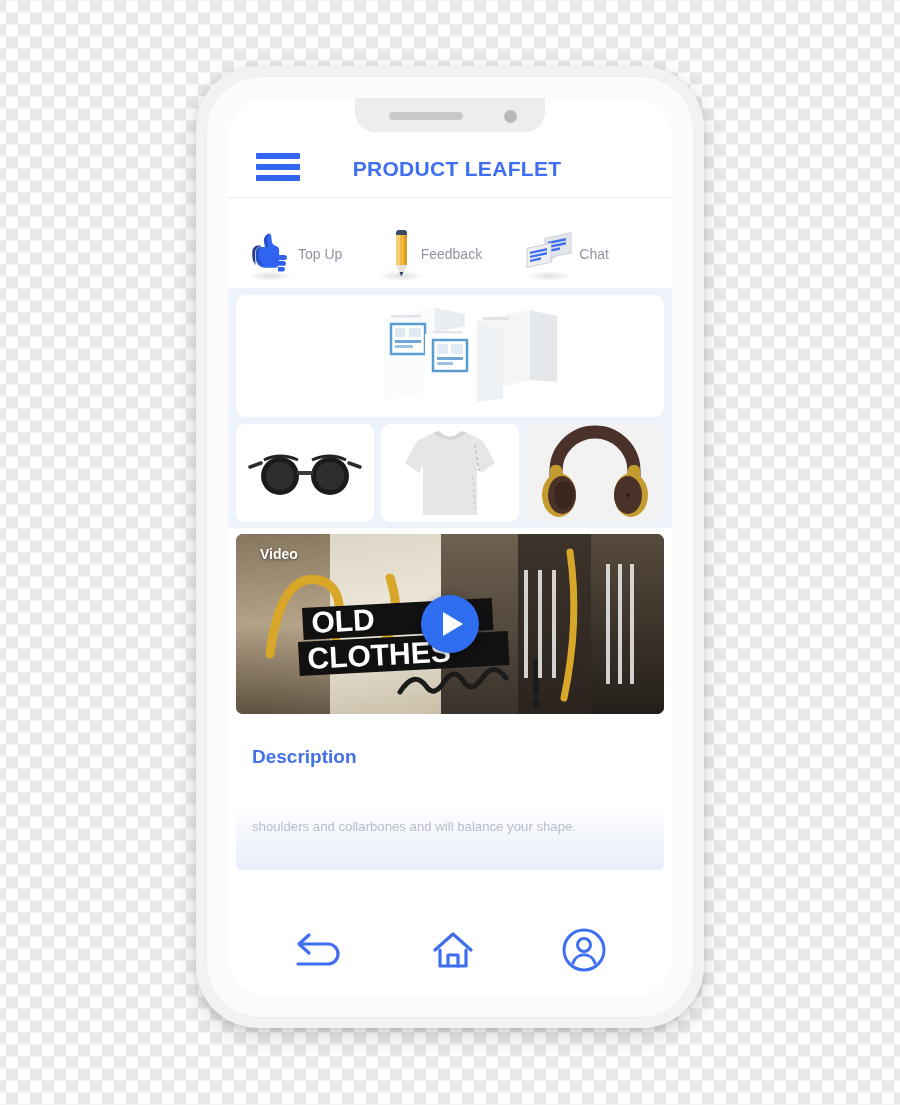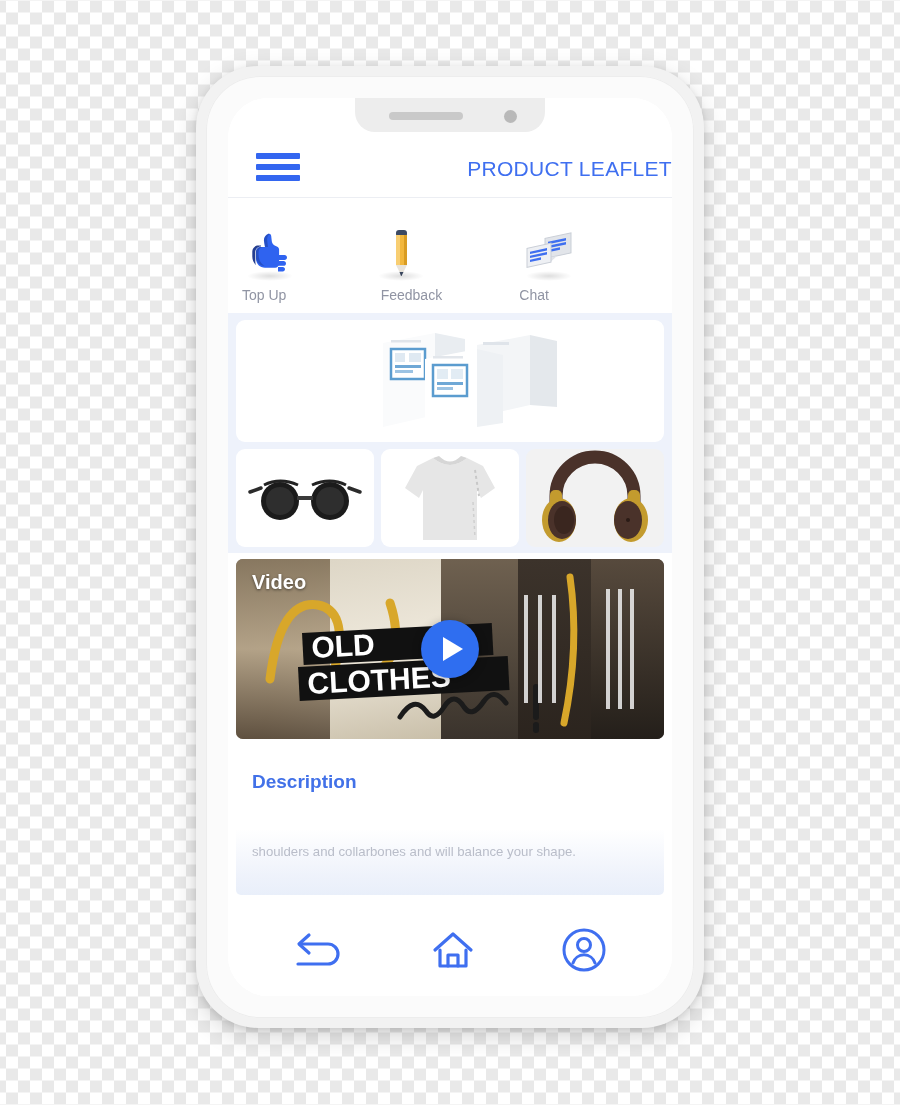--- a/index.html
+++ b/index.html
@@ -52,29 +52,29 @@
     height:100px;flex:0 0 auto;position:relative;
     border-bottom:1px solid #eceef3;background:#fff;
     display:flex;align-items:flex-end;padding-bottom:16px;box-sizing:border-box;
   }
   #hamburger{
     position:absolute;left:28px;bottom:16px;width:44px;cursor:pointer;
   }
   #hamburger span{display:block;height:6px;background:#3366f0;border-radius:1px;margin-bottom:5px;}
   #hamburger span:last-child{margin-bottom:0;}
   #title{
-    width:100%;text-align:right;color:#3f6ff0;font-size:21px;
-    font-weight:normal;letter-spacing:.3px;padding-left:14px;box-sizing:border-box;
+    width:100%;text-align:center;color:#3f6ff0;font-size:21px;
+    font-weight:bold;letter-spacing:.3px;padding-left:14px;box-sizing:border-box;
   }
 
   
   #actions{
     flex:0 0 auto;display:flex;padding:22px 14px 10px 14px;background:#fff;
   }
-  .action{flex:1;display:flex;flex-direction:column;align-items:flex-start;cursor:pointer;}
+  .action{flex:1;display:flex;flex-direction:row;align-items:center;cursor:pointer;}
   .action .ic{height:58px;display:flex;align-items:flex-end;justify-content:center;position:relative;}
   .action .lbl{margin-top:9px;font-size:14px;color:#9094a3;}
   .shadow-ellipse{
     position:absolute;bottom:-3px;left:50%;transform:translateX(-50%);
     width:46px;height:10px;border-radius:50%;
     background:radial-gradient(ellipse at center, rgba(0,0,0,.13), rgba(0,0,0,0) 70%);
   }
 
   
   #gallery{flex:0 0 auto;background:#eef2fb;padding:7px 6px 6px 6px;}
@@ -89,21 +89,21 @@
   }
   .thumb.plain{background:#f2f2f2;}
 
   
   #video{
     flex:0 0 auto;height:180px;position:relative;margin:6px 8px 0 8px;
     border-radius:7px;overflow:hidden;cursor:pointer;
     background:linear-gradient(110deg,#6b5a48 0%,#8d7b62 18%,#cfc4b2 34%,#b9ab96 48%,#3a332c 62%,#57493c 78%,#2d2722 100%);
   }
   #video-label{
-    position:absolute;left:16px;top:12px;color:#fff;font-size:20px;font-weight:bold;
+    position:absolute;left:24px;top:12px;color:#fff;font-size:14px;font-weight:bold;
     text-shadow:0 1px 3px rgba(0,0,0,.55);z-index:6;
   }
   #play{
     position:absolute;left:50%;top:50%;transform:translate(-50%,-50%);
     width:58px;height:58px;border-radius:50%;background:#2f6ef0;z-index:8;
     display:flex;align-items:center;justify-content:center;
     box-shadow:0 2px 10px rgba(0,0,0,.3);
   }
   #play .tri{
     width:0;height:0;border-left:20px solid #fff;

